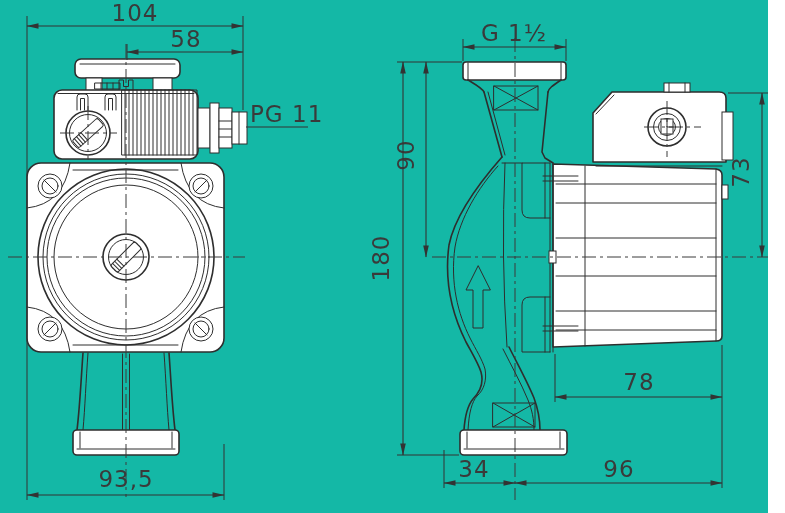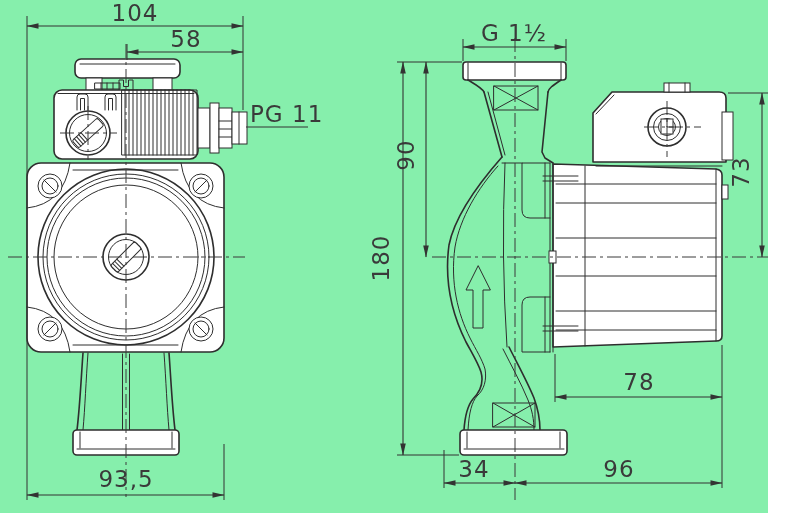--- a/index.html
+++ b/index.html
@@ -1,17 +1,17 @@
 <!DOCTYPE html>
 <html><head>
 <meta charset="utf-8">
 <style>
   html,body{margin:0;padding:0;background:#fff;}
   .stage{
-    width:768px;height:513px;position:relative;background:#86efac;overflow:hidden;
+    width:768px;height:513px;position:relative;background:#14b8a6;overflow:hidden;
     font-family:"DejaVu Sans","Liberation Sans",sans-serif;
   }
   svg text{
     font-family:"DejaVu Sans","Liberation Sans",sans-serif;
     font-size:23px;fill:#3a3a3a;letter-spacing:1px;
   }
   .o  {fill:none;stroke:#2e2e2e;stroke-width:1.6;stroke-linejoin:round;stroke-linecap:round;}
   .ow {fill:#ffffff;stroke:#2e2e2e;stroke-width:1.6;stroke-linejoin:round;}
   .d  {fill:none;stroke:#2e2e2e;stroke-width:1;stroke-linejoin:round;stroke-linecap:round;}
   .dw {fill:#ffffff;stroke:#2e2e2e;stroke-width:1;}

